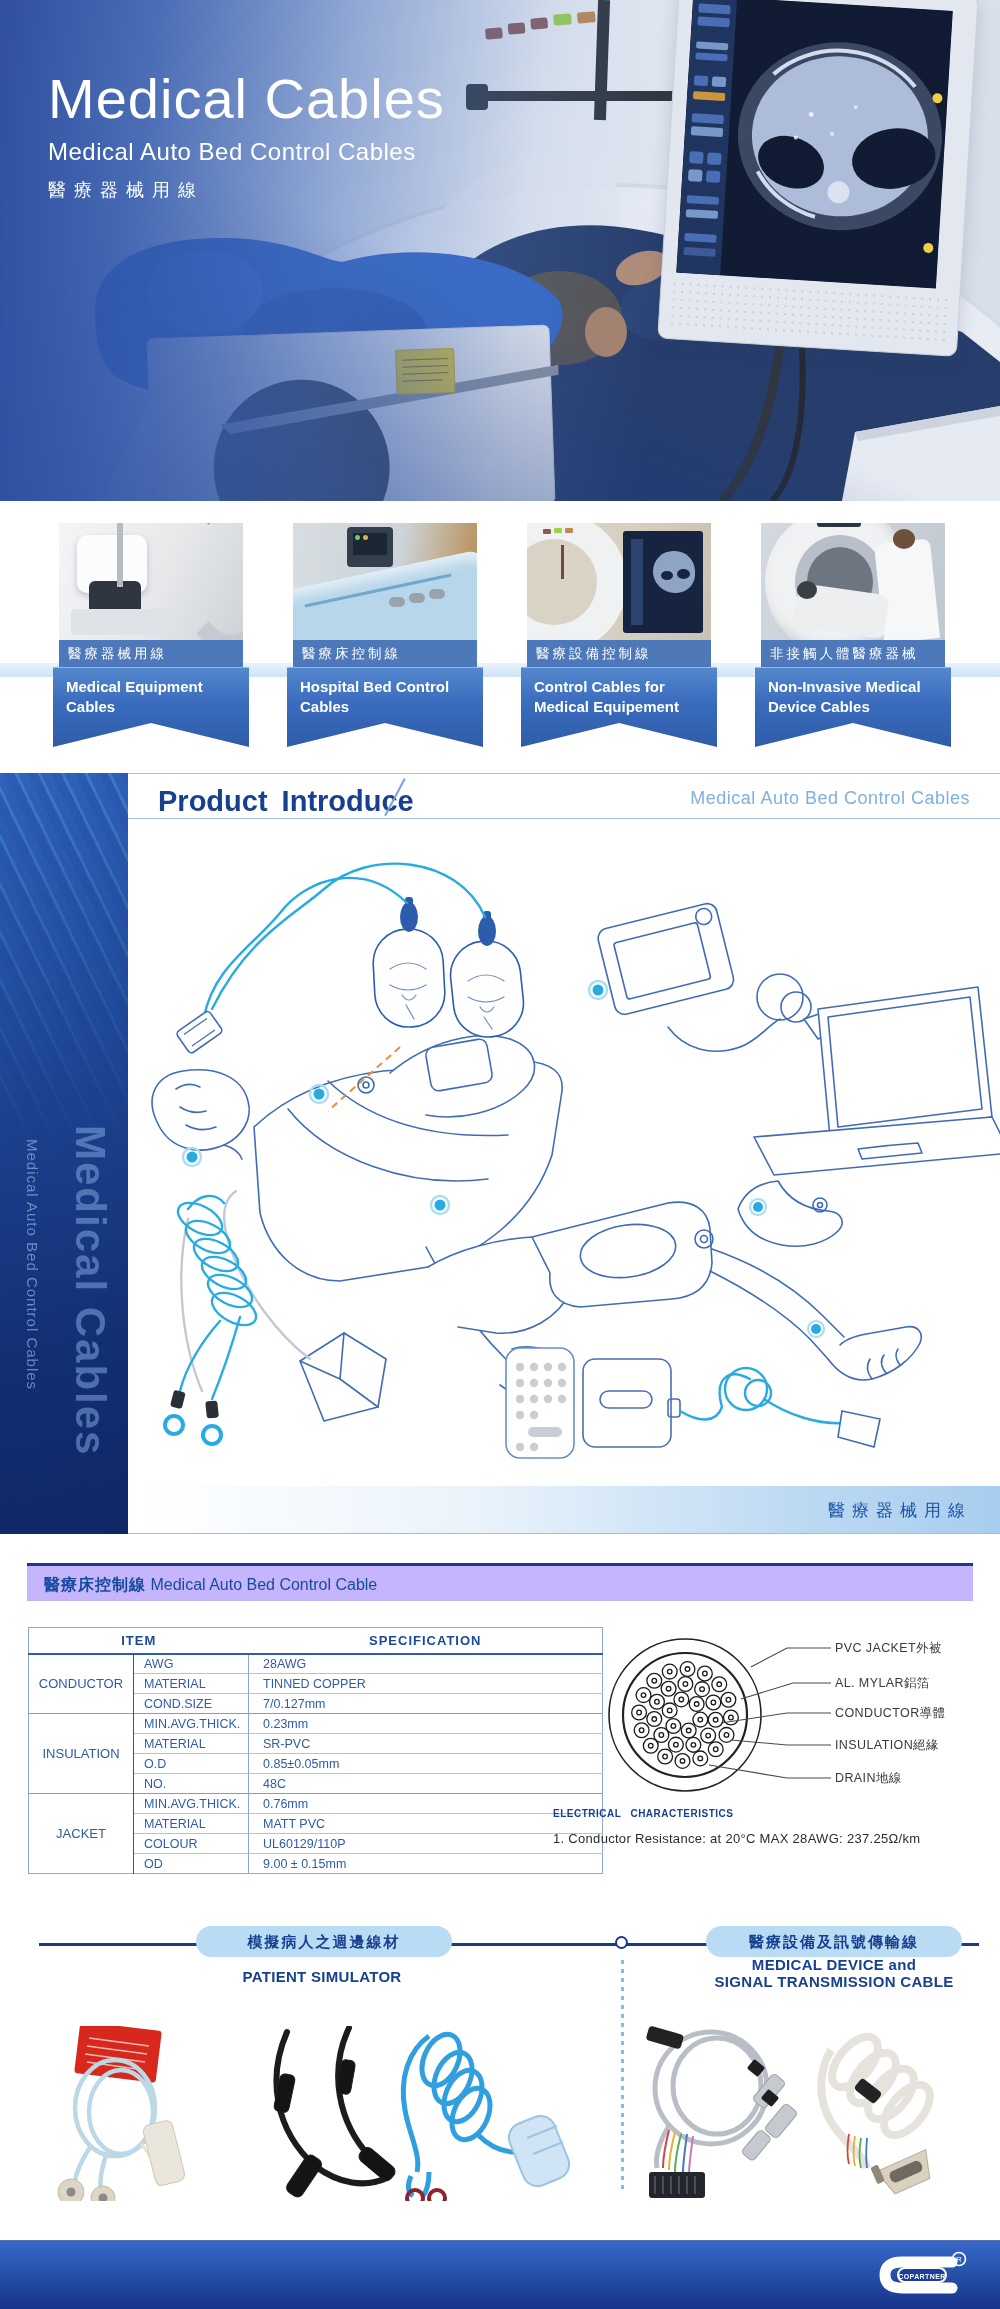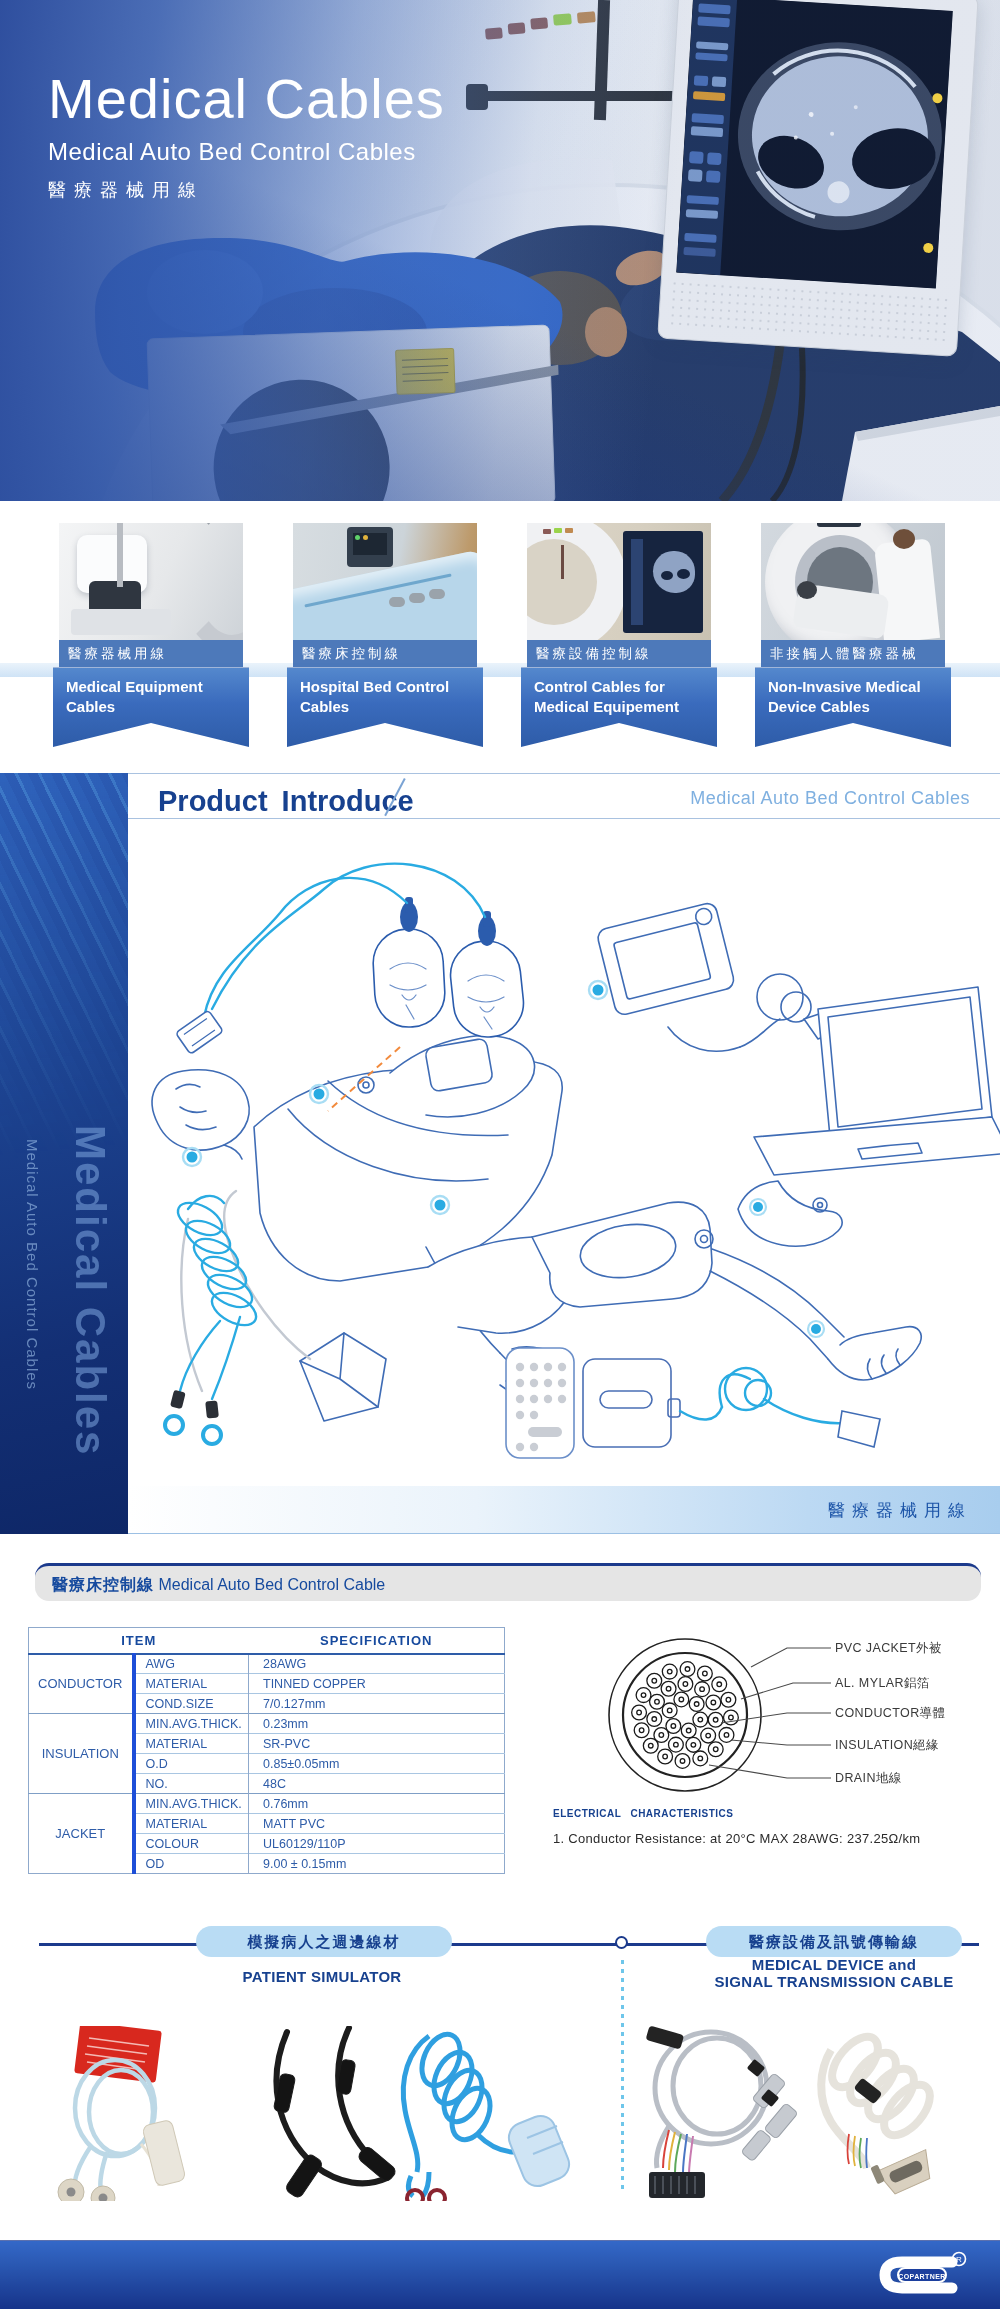--- a/index.html
+++ b/index.html
@@ -65,29 +65,29 @@
                  transform:rotate(28deg); }
   .intro-head-right { position:absolute; right:30px; top:14px; font-size:18px; color:#7fb0e0; letter-spacing:.5px; }
   .intro-canvas { position:absolute; left:128px; top:46px; width:872px; height:667px; background:#fff; }
   .intro-strip { position:absolute; left:128px; top:713px; width:872px; height:48px;
                  background:linear-gradient(90deg,#ffffff 0%,#eaf3fb 40%,#bcd9f3 78%,#a8cdee 100%);
                  border-bottom:1px solid #9cc0e4; }
   .intro-strip-text { position:absolute; right:28px; top:13px; font-size:17px; color:#1d55a8; letter-spacing:7px; }
 
   
   .spec { position:absolute; left:0; top:1563px; width:1000px; height:340px; }
-  .spec-head { position:absolute; left:35px; top:0; width:946px; height:38px; background:#e5e5e5; border-top:3px solid #1b3a8c;border-radius:14px; }
+  .spec-head { position:absolute; left:27px; top:0; width:946px; height:38px; background:#c4b5fd; border-top:3px solid #1b3a8c; }
   .spec-head-text { position:absolute; left:17px; top:9px; font-size:16px; color:#164a9e; }
   .spec-head-text b { font-weight:700; letter-spacing:1px; }
-  table.spec-table { position:absolute; left:28px; top:64px; width:477px; border-collapse:collapse;
+  table.spec-table { position:absolute; left:28px; top:64px; width:575px; border-collapse:collapse;
                      font-size:12.5px; color:#2e5ca8;border-radius:13px; }
   .spec-table th { height:26px; font-size:13px; font-weight:700; color:#174a9e; letter-spacing:1px;
                    border-bottom:2px solid #2e5ca8; text-align:center; }
   .spec-table td { height:20px; border-top:1px solid #a9c6e2; padding:0; }
-  .spec-table td.grp { text-align:center; font-size:13px; border-right:4px solid #1d4ed8; border-top:1px solid #7f9fc6; }
+  .spec-table td.grp { text-align:center; font-size:13px; border-right:1px solid #1d4ed8; border-top:1px solid #7f9fc6; }
   .spec-table td.sub { padding-left:10px; width:115px; border-right:1px solid #8fa9cc; }
   .spec-table td.val { padding-left:14px; }
   .spec-table tr.gline td { border-top:1px solid #7f9fc6; }
   .spec-table { border:1px solid #8fa9cc; }
   .xsec-label { position:absolute; font-size:12.5px; color:#3a3a3a; letter-spacing:.4px; white-space:nowrap;text-align:right; }
   .elec-head { position:absolute; left:553px; top:245px; font-size:10px; font-weight:700; color:#17418f; word-spacing:6px; letter-spacing:.5px; }
   .elec-item { position:absolute; left:553px; top:268px; font-size:13px; color:#2b2b2b; letter-spacing:.3px; }
 
   
   .bsec { position:absolute; left:0; top:1926px; width:1000px; height:280px;margin-left:9px; }

